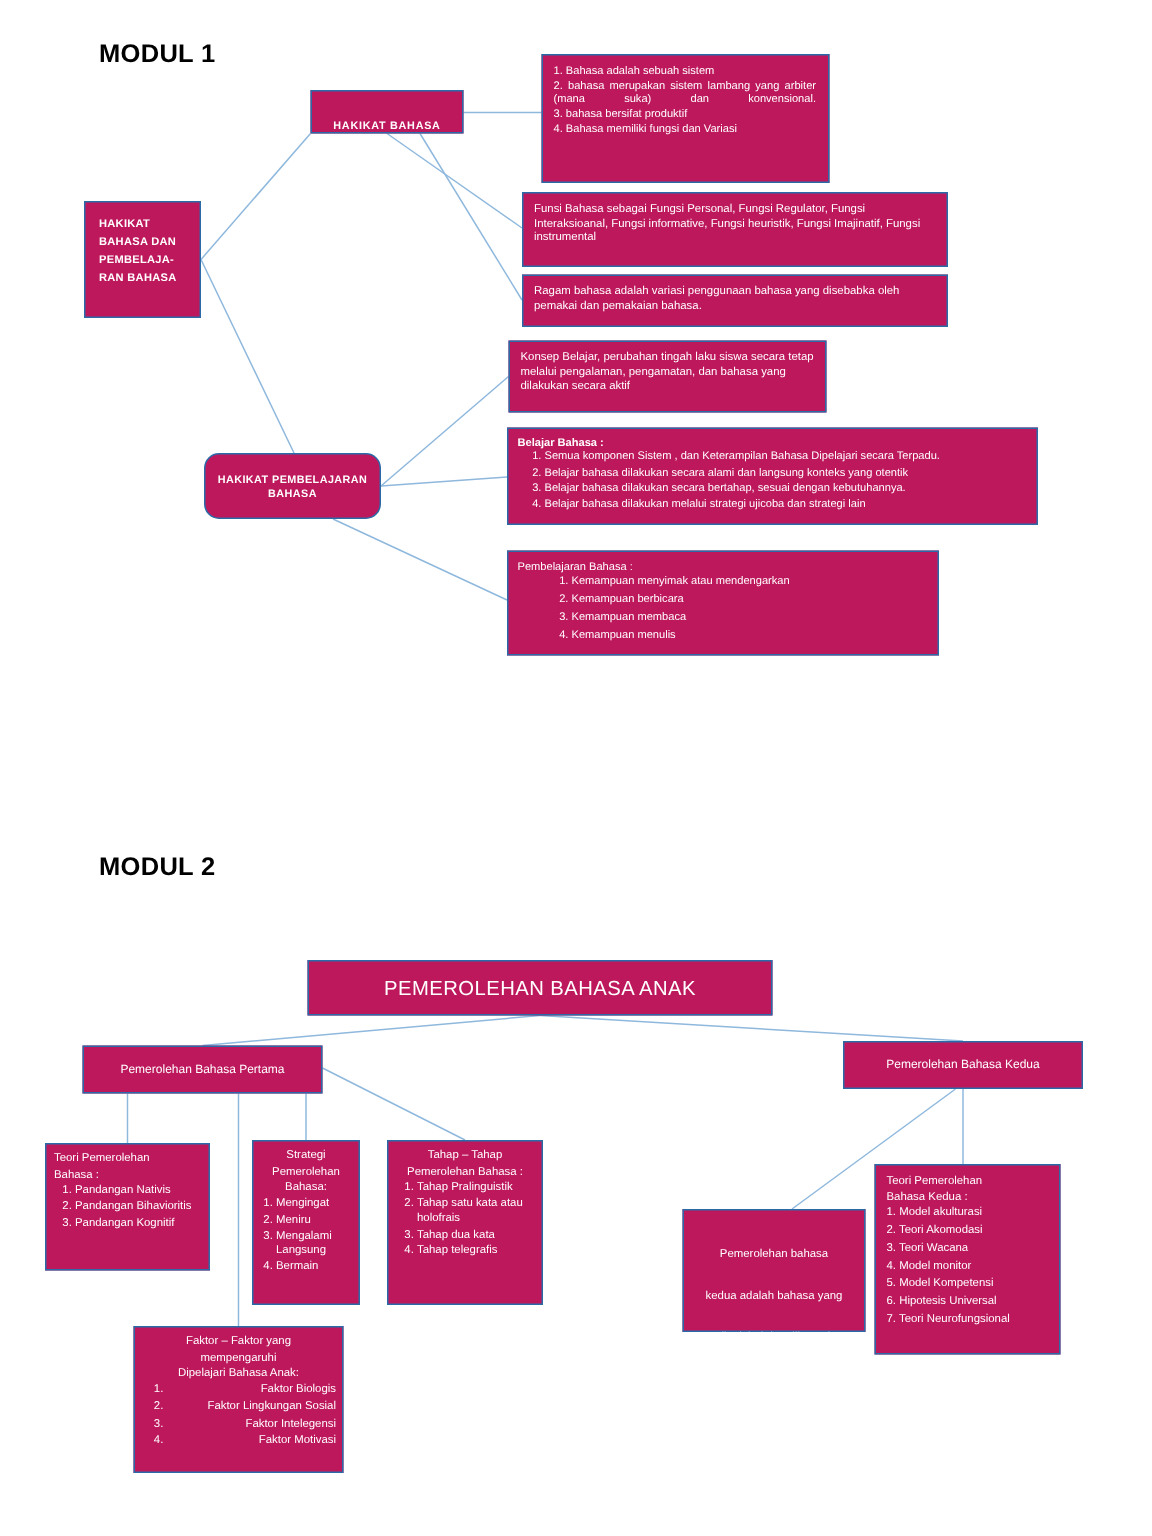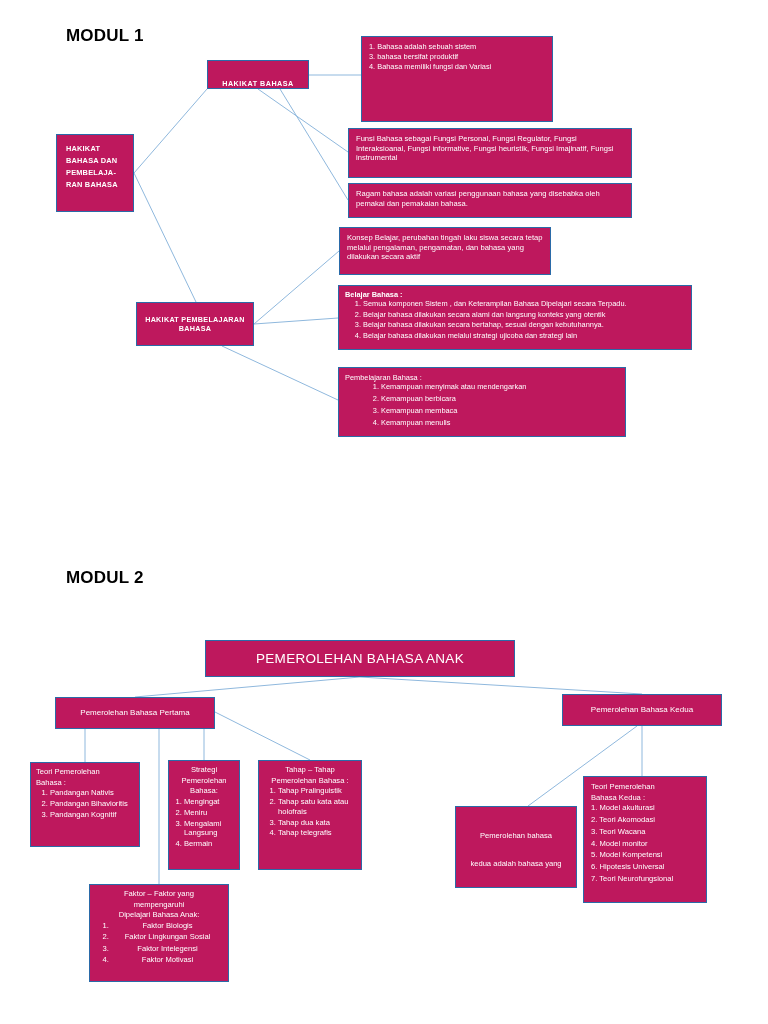--- a/index.html
+++ b/index.html
@@ -100,20 +100,21 @@
     left: 339px; top: 227px; width: 212px; height: 48px;
     font-size: 7.6px; padding: 5px 7px;
   }
   #box-konsep-belajar .b-line { margin-bottom: 1.5px; }
 
   #box-hakikat-pembelajaran {
     left: 136px; top: 302px; width: 118px; height: 44px;
     font-size: 7.2px; font-weight: bold; letter-spacing: 0.3px;
     display: flex; align-items: center; justify-content: center;
     padding: 0 4px;
+    border-radius: 10px;
   }
 
   #box-belajar-bahasa {
     left: 338px; top: 285px; width: 354px; height: 65px;
     font-size: 7.4px; padding: 4px 6px;
   }
   #box-belajar-bahasa ol.nlist { padding-left: 18px; }
   #box-belajar-bahasa li { margin-bottom: 1px; }
 
   #box-pembelajaran-bahasa {
@@ -229,20 +230,21 @@
   </svg>
 
   <div class="module-title" id="mod1-title">MODUL 1</div>
 
   <div class="box center" id="box-hakikat-bahasa">
     <span>HAKIKAT BAHASA</span>
   </div>
 
   <div class="box left" id="box-ciri-bahasa">
     <span class="b-line">1. Bahasa adalah sebuah sistem</span>
+    <span class="b-line justify-line">2. bahasa merupakan sistem lambang yang arbiter (mana suka) dan konvensional.</span>
     <span class="b-line">3. bahasa bersifat produktif</span>
     <span class="b-line">4. Bahasa memiliki fungsi dan Variasi</span>
   </div>
 
   <div class="box left" id="box-hakikat-induk">
     <span class="b-line">HAKIKAT</span>
     <span class="b-line">BAHASA DAN</span>
     <span class="b-line">PEMBELAJA-</span>
     <span class="b-line">RAN BAHASA</span>
   </div>
@@ -327,21 +329,21 @@
       <li>Tahap satu kata atau holofrais</li>
       <li>Tahap dua kata</li>
       <li>Tahap telegrafis</li>
     </ol>
   </div>
 
   <div class="box center" id="box-faktor">
     <span class="b-line">Faktor – Faktor yang</span>
     <span class="b-line">mempengaruhi</span>
     <span class="b-line">Dipelajari Bahasa Anak:</span>
-    <ol class="nlist" style="text-align:center">
+    <ol class="nlist" style="text-align:right">
       <li>Faktor Biologis</li>
       <li>Faktor Lingkungan Sosial</li>
       <li>Faktor Intelegensi</li>
       <li>Faktor Motivasi</li>
     </ol>
   </div>
 
   <div class="box center" id="box-pemerolehan-kedua-def">
     <span class="b-line">Pemerolehan bahasa</span>
     <span class="b-line">kedua adalah bahasa yang</span>

